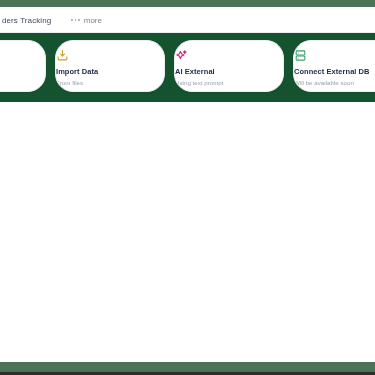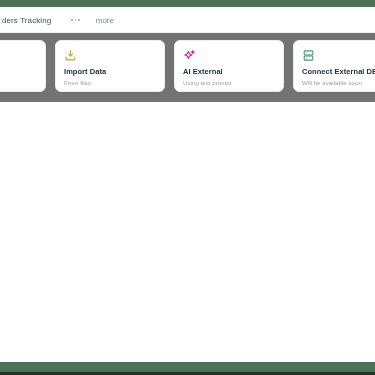--- a/index.html
+++ b/index.html
@@ -5,21 +5,21 @@
   * { margin:0; padding:0; box-sizing:border-box; }
   html, body {
     width:375px; height:375px;
     font-family:"Liberation Sans", sans-serif;
     background:#ffffff;
     overflow:hidden;
   }
   #app {
     position:relative;
     width:375px; height:375px;
-    background:#737373;
+    background:#14532d;
   }
 
   
   .band-top {
     position:absolute; left:0; top:0;
     width:375px; height:7px;
     background:#4d7356;
   }
   .band-bottom {
     position:absolute; left:0; top:362px;
@@ -46,21 +46,21 @@
   .nav-tab {
     font-size:8px;
     color:#3f4a5a;
     white-space:nowrap;
     margin-left:-6px;
     padding:0 8px;
     letter-spacing:.1px;
   }
   .nav-more {
     display:flex; align-items:center;
-    gap:16px;
+    gap:4px;
     margin-left:12px;
     color:#7b8594;
     font-size:8px;
   }
   .dots {
     display:inline-flex; gap:1.5px; align-items:center;
   }
   .dots i {
     display:block; width:1.8px; height:1.8px;
     border-radius:50%; background:#9aa3b0;
@@ -77,22 +77,22 @@
     width:375px; height:62px;
     display:flex; align-items:stretch;
     gap:9px;
     overflow:hidden;
   }
   .card {
     flex:0 0 auto;
     width:110px; height:52px;
     background:#ffffff;
     border:1px solid #eceef1;
-    border-radius:6px;
-    padding:7px 8px 0 8px;
+    border-radius:18px;
+    padding:7px 8px 0 0;
     box-shadow:0 1px 2px rgba(16,24,40,.04);
     position:relative;
     overflow:hidden;
   }
   .card.partial-left { margin-left:-64px; }
   .card-icon {
     width:13px; height:13px;
     margin-bottom:6px;
     display:block;
   }

